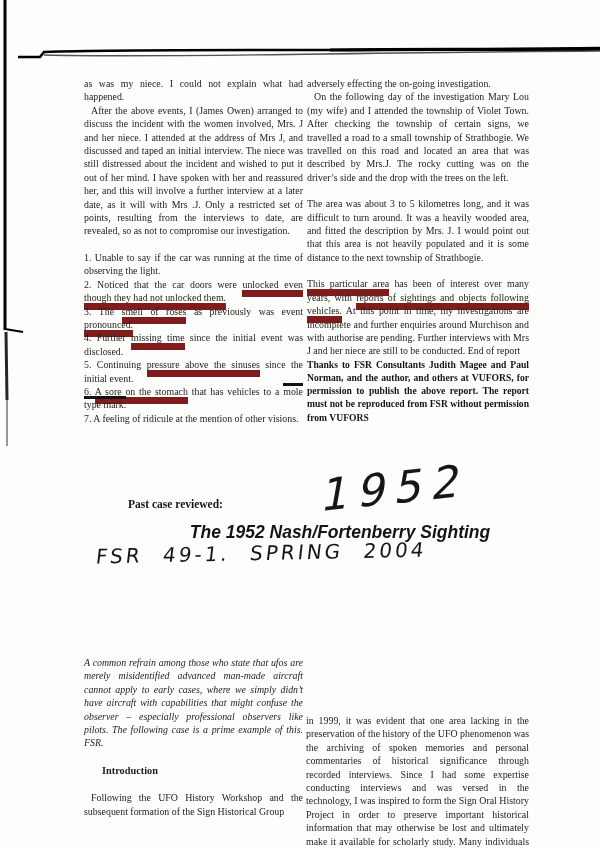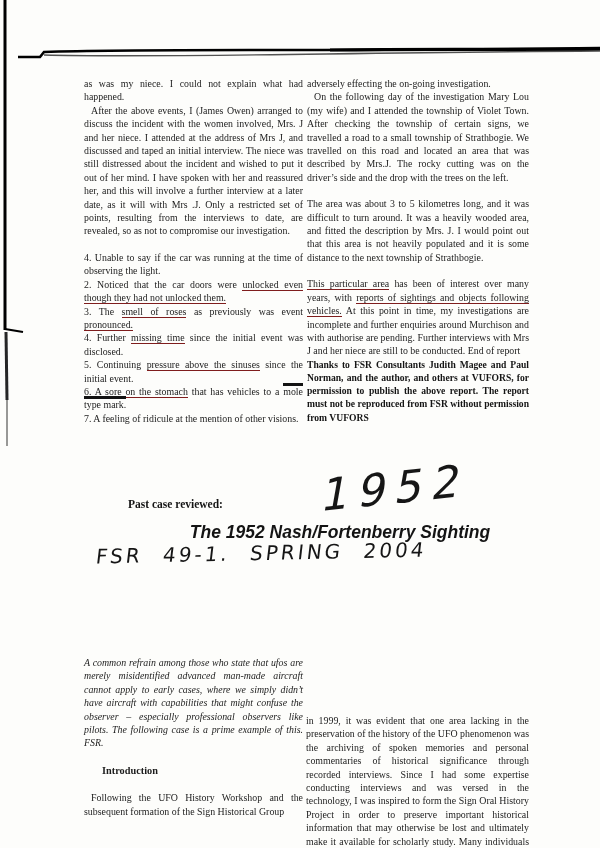--- a/index.html
+++ b/index.html
@@ -7,21 +7,21 @@
     position:relative;width:600px;height:848px;background:#fdfdfb;
     overflow:hidden;font-family:"Liberation Serif",serif;color:#1c1c1c;
   }
   .artifacts{position:absolute;left:0;top:0;pointer-events:none;}
   .col{position:absolute;font-size:9.9px;line-height:13.4px;text-align:justify;}
   .col p{margin:0;}
   p.ind{text-indent:7px;}
   p.gap{margin-top:13px;}
   .list-gap{height:13px;}
   .thanks{margin-top:6px;margin-left:26px;font-weight:bold;font-size:9.6px;line-height:13.2px;color:#151515;}
-  .mk{border-bottom:1px solid #7f1d1d;}
+  .mk{border-bottom:7px solid #7f1d1d;}
   .mk-over{border-top:3px solid #131313;}
   .past-case{position:absolute;left:128px;top:498px;font-weight:bold;font-size:11.5px;color:#151515;}
   .hw{font-family:"DejaVu Sans",sans-serif;color:#161616;position:absolute;white-space:nowrap;}
   .hw-year{left:322px;top:462px;font-size:44px;letter-spacing:9px;transform:rotate(-6deg) skewX(-16deg);}
   .hw-ref{left:96px;top:541px;font-size:20px;letter-spacing:3px;word-spacing:11px;transform:rotate(-1.2deg) skewX(-8deg);}
   .doc-title{
     position:absolute;left:140px;top:522px;width:400px;text-align:center;
     font-family:"Liberation Sans",sans-serif;font-style:italic;font-weight:bold;
     font-size:17.5px;color:#141414;
   }
@@ -53,21 +53,21 @@
       <path d="M5 329 L23 332" fill="none" stroke="#000000" stroke-width="2"></path>
       <path d="M6 332 L7 400" fill="none" stroke="#000000" stroke-width="3" opacity="0.85"></path>
       <path d="M7 400 L7 446" fill="none" stroke="#000000" stroke-width="1.6" opacity="0.5"></path>
     </g>
   </svg>
 
   <div class="col top-left">
     <p>as was my niece. I could not explain what had happened.</p>
     <p class="ind">After the above events, I (James Owen) arranged to discuss the incident with the women involved, Mrs. J and her niece. I attended at the address of Mrs J, and discussed and taped an initial interview. The niece was still distressed about the incident and wished to put it out of her mind. I have spoken with her and reassured her, and this will involve a further interview at a later date, as it will with Mrs .J. Only a restricted set of points, resulting from the interviews to date, are revealed, so as not to compromise our investigation.</p>
     <div class="list-gap"></div>
-    <p><span>4. Unable to say if the car was running at the time of observing the light.</span></p>
+    <p><span>1. Unable to say if the car was running at the time of observing the light.</span></p>
     <p><span>2. Noticed that the car doors were </span><span class="mk">unlocked even though they had not unlocked them.</span></p>
     <p><span>3. The </span><span class="mk">smell of roses</span><span> as previously was event </span><span class="mk">pronounced.</span></p>
     <p><span>4.  Further </span><span class="mk">missing time</span><span> since the initial event was disclosed.</span></p>
     <p><span>5. Continuing </span><span class="mk">pressure above the sinuses</span><span> since the initial event.</span></p>
     <p><span>6. </span><span class="mk">A sore on the stomach</span><span> that has vehicles to a </span><span class="mk-over">mole type mark.</span></p>
     <p><span>7. A feeling of ridicule at the mention of other visions.</span></p>
   </div>
 
   <div class="col top-right">
     <p>adversely effecting the on-going investigation.</p>

